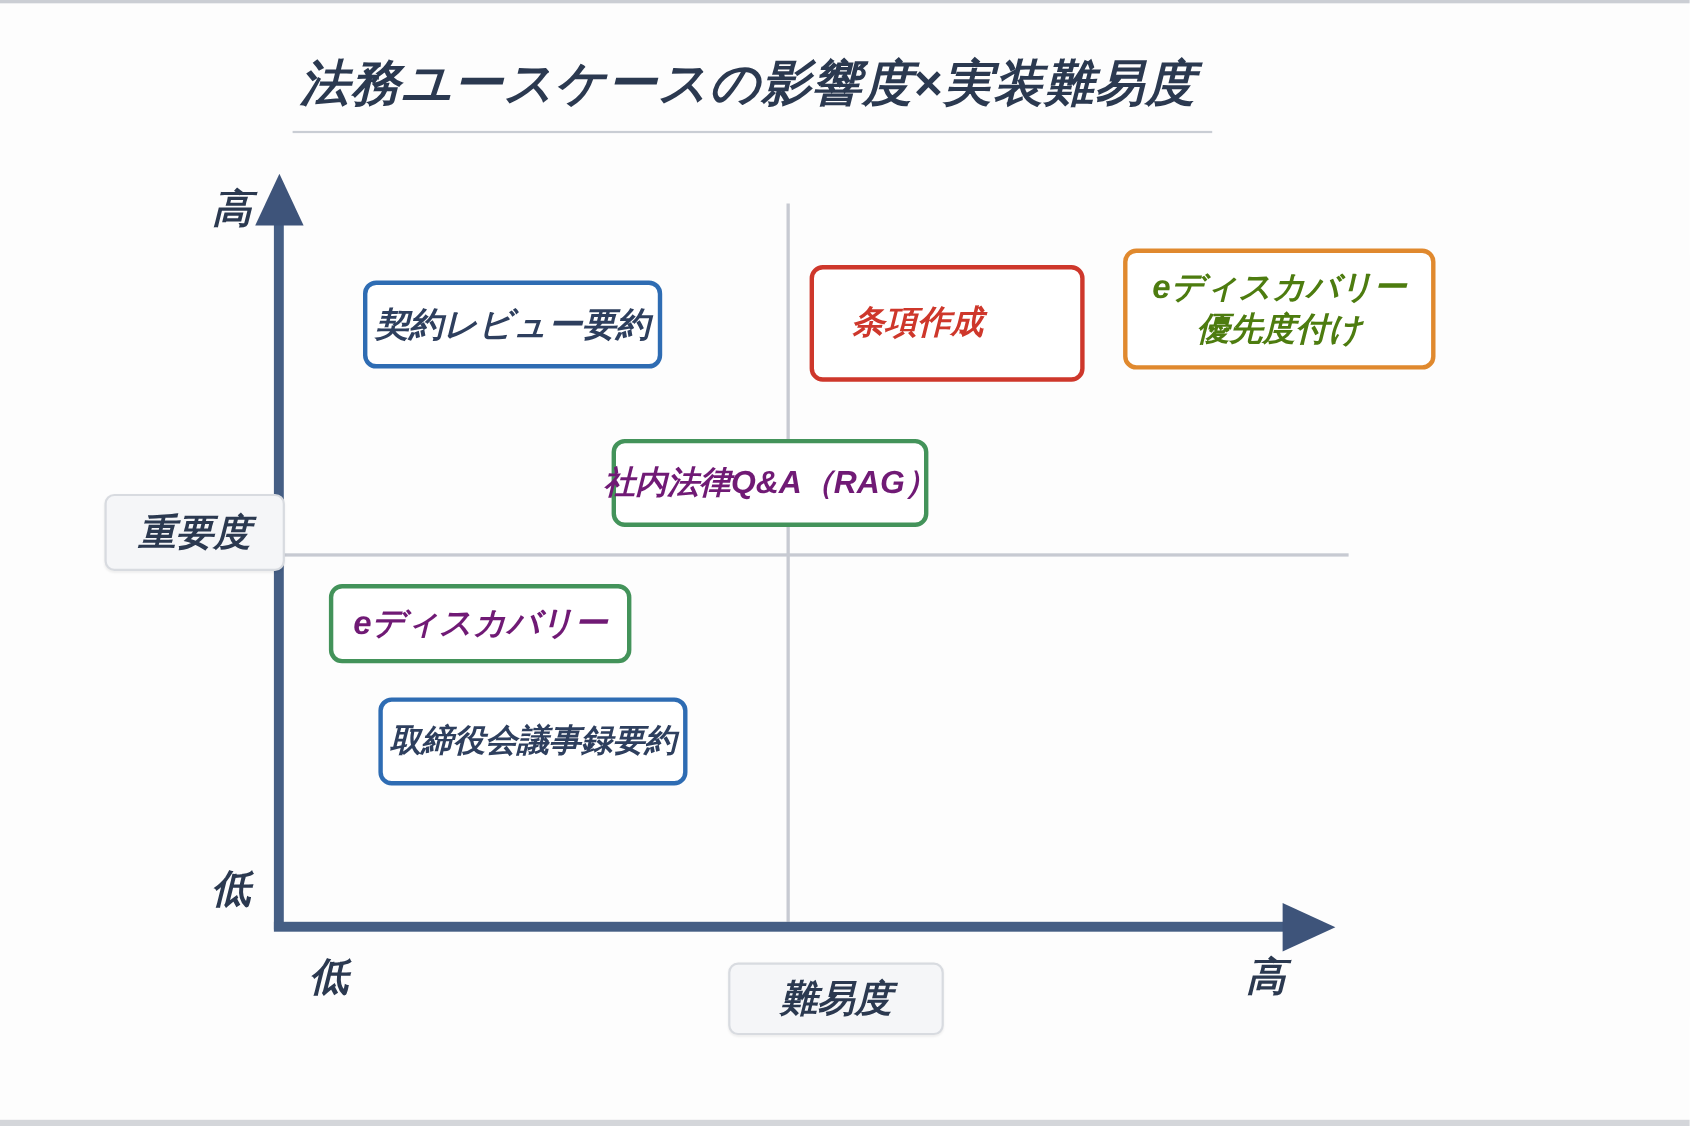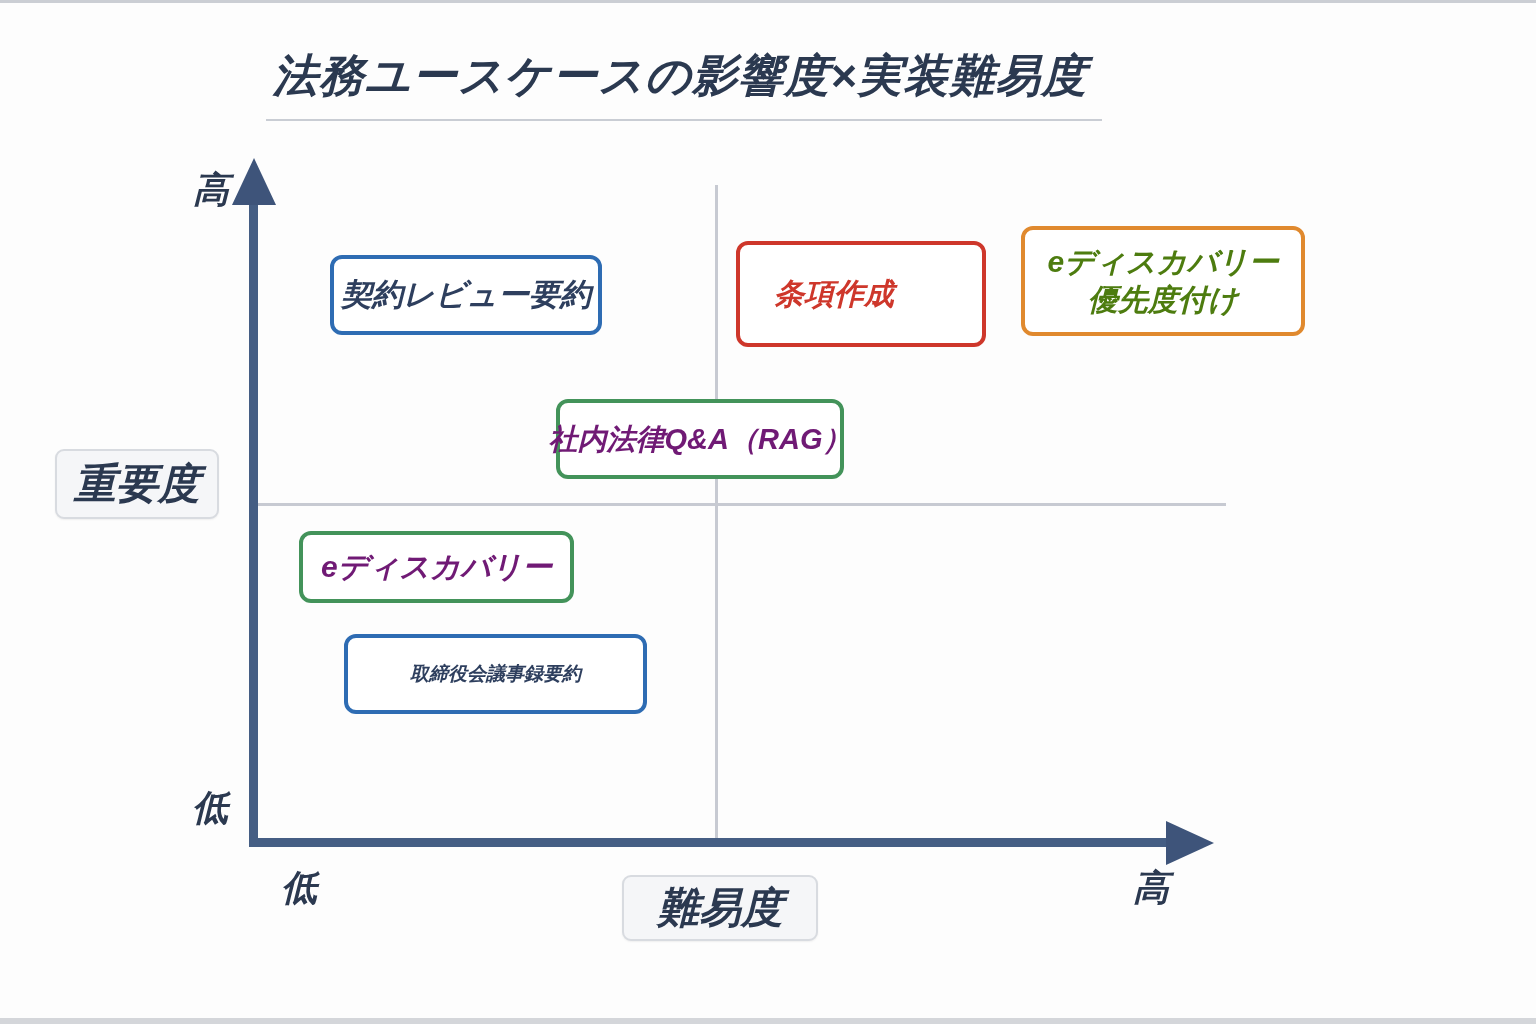--- a/index.html
+++ b/index.html
@@ -54,21 +54,21 @@
   .tick-y-low  { left: 192px; top: 784px; }
   .tick-x-low  { left: 281px; top: 864px; }
   .tick-x-high { left: 1133px; top: 864px; }
   .axis-chip {
     position: absolute;
     background: #f5f6f8;
     border: 2px solid #d8dbe0;
     border-radius: 9px;
     box-shadow: 0 1px 2px rgba(0,0,0,0.06);
     display: flex; align-items: center; justify-content: center;
-    font-size: 42px; font-weight: 700; color: #2b3950;
+    font-size: 34px; font-weight: 700; color: #2b3950; margin-left: 40px;
   }
   .chip-y { left: 55px; top: 449px; width: 160px; height: 66px; }
   .chip-x { left: 622px; top: 875px; width: 192px; height: 62px; }
   
   .ucbox {
     position: absolute;
     background: #ffffff;
     border-width: 4px; border-style: solid;
     border-radius: 12px;
     display: flex; flex-direction: column;
@@ -81,21 +81,21 @@
   .ucbox-blue   { border-color: #2e6cb3; color: #2e3f5e; }
   .ucbox-red    { border-color: #ce372b; color: #ce372b; }
   .ucbox-orange { border-color: #e0892e; color: #4d7c0f; }
   .ucbox-green  { border-color: #43935a; color: #701a75; }
   .pos-contract { left: 330px; top: 255px; width: 272px; height: 80px; font-size: 31px; text-align: center; }
   .pos-clause   { left: 736px; top: 241px; width: 250px; height: 106px; font-size: 30px;
                   align-items: flex-start; padding-left: 34px; gap: 30px; }
   .pos-ediscovery { left: 1021px; top: 226px; width: 284px; height: 110px; font-size: 30px; }
   .pos-qa       { left: 556px; top: 399px; width: 288px; height: 80px; font-size: 29px; }
   .pos-regulatory { left: 299px; top: 531px; width: 275px; height: 72px; font-size: 30px; }
-  .pos-minutes  { left: 344px; top: 634px; width: 303px; height: 80px; font-size: 19px; text-align: right; }
+  .pos-minutes  { left: 344px; top: 634px; width: 281px; height: 80px; font-size: 29px; text-align: right; }
 </style>
 </head>
 <body>
 
 <div class="canvas">
 
   <div class="edge-top"></div>
   <div class="edge-bottom"></div>
 
   <div class="page-title">法務ユースケースの影響度×実装難易度</div>

